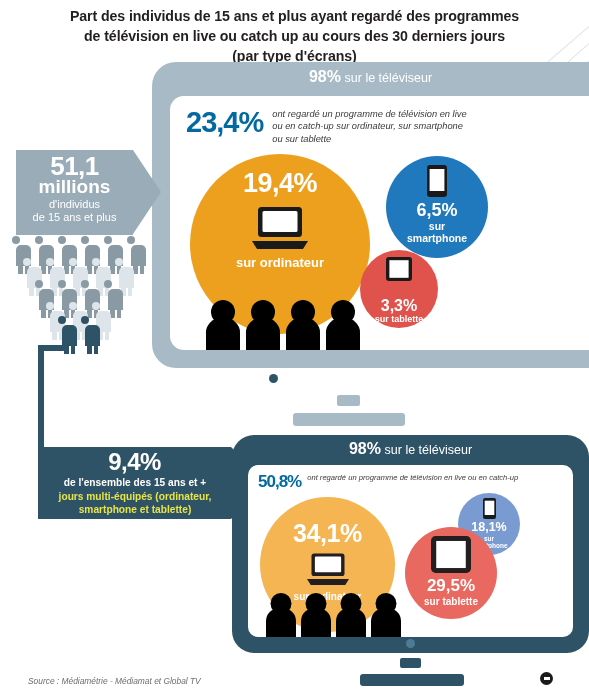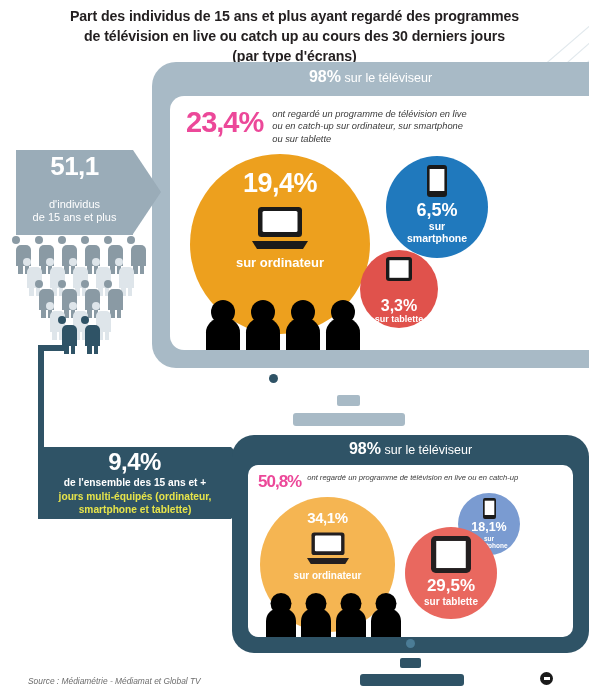--- a/index.html
+++ b/index.html
@@ -37,21 +37,21 @@
   .tv-head b{font-size:16px;font-weight:bold;}
   .tv-head i{font-style:normal;font-weight:normal;font-size:12.5px;}
 
   
   .stand-neck{position:absolute;background:#a8bac6;border-radius:2px;}
   .stand-base{position:absolute;background:#a8bac6;border-radius:3px;}
   .stand-dot{position:absolute;width:9px;height:9px;border-radius:50%;background:#2f5366;}
 
   
   .lead{position:absolute;display:flex;align-items:flex-start;gap:9px;z-index:6;}
-  .lead-num{font-size:29px;font-weight:bold;color:#ec4899;line-height:1;letter-spacing:-1px;white-space:nowrap;}
+  .lead-num{font-size:29px;font-weight:bold;color:#0369a1;line-height:1;letter-spacing:-1px;white-space:nowrap;}
   .lead-txt{font-size:9.3px;font-style:italic;color:#3a3a3a;line-height:1.34;}
 
   
   .bub{position:absolute;border-radius:50%;color:#fff;text-align:center;
        display:flex;flex-direction:column;align-items:center;justify-content:flex-start;}
   .bub .pct{font-weight:bold;line-height:1;}
   .bub .cap{font-weight:bold;line-height:1.1;}
 
   .bub-orange{background:#eda01e;}
   .bub-orange2{background:#f5b552;}
@@ -201,20 +201,21 @@
     <div class="stand-dot" style="left:117px;top:312px;"></div>
   </div>
 
   <div class="stand-neck" style="left:337px;top:395px;width:23px;height:11px;"></div>
   <div class="stand-base" style="left:293px;top:413px;width:112px;height:13px;"></div>
 
   <div class="arrow-banner" id="banner51">
     <div class="ab-body"></div>
     <div class="ab-tip"></div>
     <div class="b-num">51,1</div>
+    <div class="b-sub">millions</div>
     <div class="b-txt">
       <div>d'individus</div>
       <div>de 15 ans et plus</div>
     </div>
   </div>
 
   <div class="pyramid">
 
     <div class="pyr-p" style="left:8px;top:0;">
         <div class="h" style="background:#8a9aa4"></div>
@@ -367,21 +368,21 @@
     <div class="tv-screen">
 
       <div class="lead" style="left:10px;top:8px;gap:6px;">
         <div class="lead-num" style="font-size:17px;">50,8%</div>
         <div class="lead-txt" style="font-size:7.6px;line-height:1.35;">
           <div>ont regardé un programme de télévision en live ou en catch-up</div>
         </div>
       </div>
 
       <div class="bub bub-orange2" style="left:12px;top:32px;width:135px;height:135px;">
-        <div class="pct" style="font-size:15px;margin-top:13px;letter-spacing:-0.4px;">34,1%</div>
+        <div class="pct" style="font-size:25px;margin-top:24px;letter-spacing:-0.4px;">34,1%</div>
         <svg width="48" height="36" viewBox="0 0 64 48" style="margin-top:6px;">
           <rect x="10" y="2" width="44" height="30" rx="3.5" fill="#231f20"></rect>
           <rect x="14.5" y="6" width="35" height="21" rx="1.5" fill="#ffffff"></rect>
           <path d="M4 36 L60 36 L55 44 L9 44 Z" fill="#231f20"></path>
         </svg>
         <div class="cap" style="font-size:10px;margin-top:3px;">sur ordinateur</div>
       </div>
 
       <div class="bub bub-blue2" style="left:210px;top:28px;width:62px;height:62px;">
         <svg width="13" height="21" viewBox="0 0 20 32" style="margin-top:5px;">

